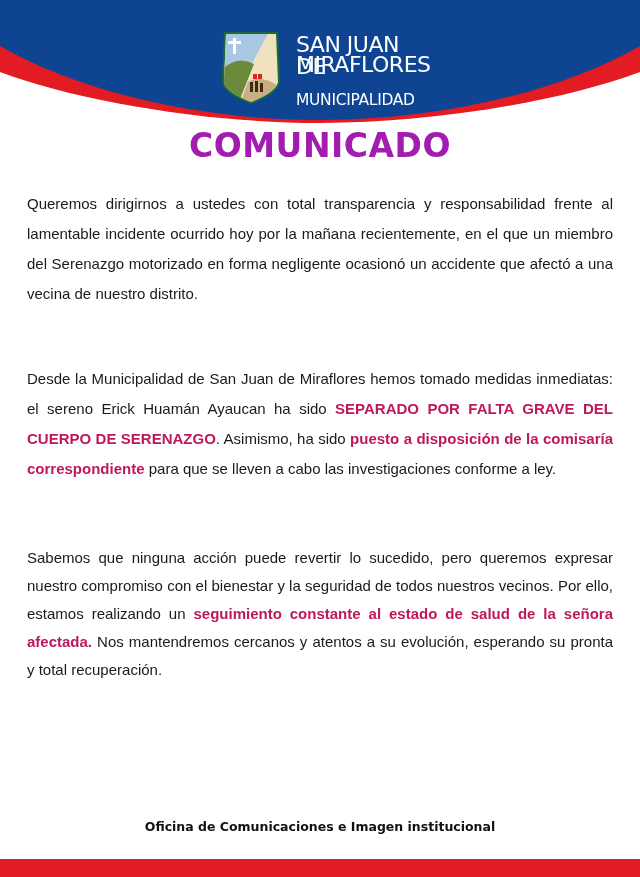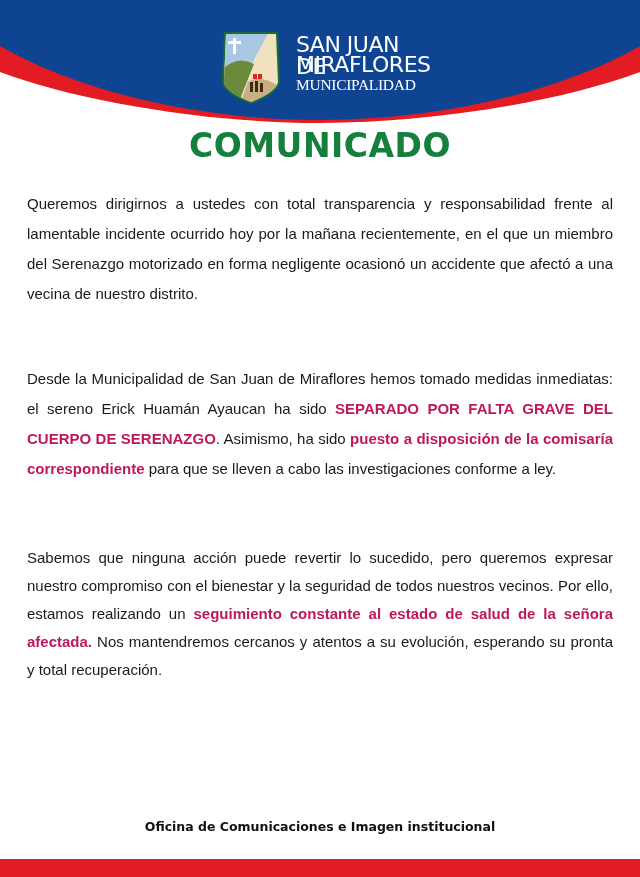--- a/index.html
+++ b/index.html
@@ -3,22 +3,22 @@
   <meta charset="utf-8">
   <style>
     html, body { margin:0; padding:0; }
     body { width:640px; height:877px; background:#ffffff; position:relative; overflow:hidden; font-family:"Liberation Sans", sans-serif; }
     .header { position:absolute; left:0; top:0; width:542px; height:130px; }
     .header svg { position:absolute; left:0; top:0; }
     .logo { position:absolute; left:220px; top:30px; width:210px; height:78px; }
     .shield { position:absolute; left:2px; top:2px; width:62px; height:74px; }
     .logo-text { position:absolute; left:76px; top:4px; color:#ffffff; font-family:"DejaVu Sans", sans-serif; line-height:1; }
     .logo-line1, .logo-line2 { font-size:22px; letter-spacing:-0.5px; display:block; height:20px; }
-    .logo-line3 { font-size:15.5px; letter-spacing:-0.3px; display:block; margin-top:3px;font-family:Liberation Serif, serif; }
-    .title { position:absolute; left:0; top:126px; width:640px; text-align:center; font-family:"DejaVu Sans", sans-serif; font-weight:bold; font-size:33px; letter-spacing:0.5px; color:#15803d; }
+    .logo-line3 { font-size:15.5px; letter-spacing:-0.3px; display:block; margin-top:19px; }
+    .title { position:absolute; left:0; top:126px; width:640px; text-align:center; font-family:"DejaVu Sans", sans-serif; font-weight:bold; font-size:33px; letter-spacing:0.5px; color:#a21caf; }
     .body-text { position:absolute; left:27px; width:586px; font-family:"Liberation Sans", sans-serif; font-size:15px; line-height:30px; color:#1a1a1a; text-align:justify; text-align-last:left; }
     .body-text b { font-weight:bold; color:#be185d; }
     .p1 { top:189px; }
     .p2 { top:364px; }
     .p3 { top:544px; line-height:28px; }
     .footer-text { position:absolute; left:0; top:819px; width:640px; text-align:center; font-family:"DejaVu Sans", sans-serif; font-weight:bold; font-size:12.5px; color:#111; }
     .footer-band { position:absolute; left:0; top:859px; width:640px; height:18px; background:#e31b23; }
   </style>
 </head>
 <body>

